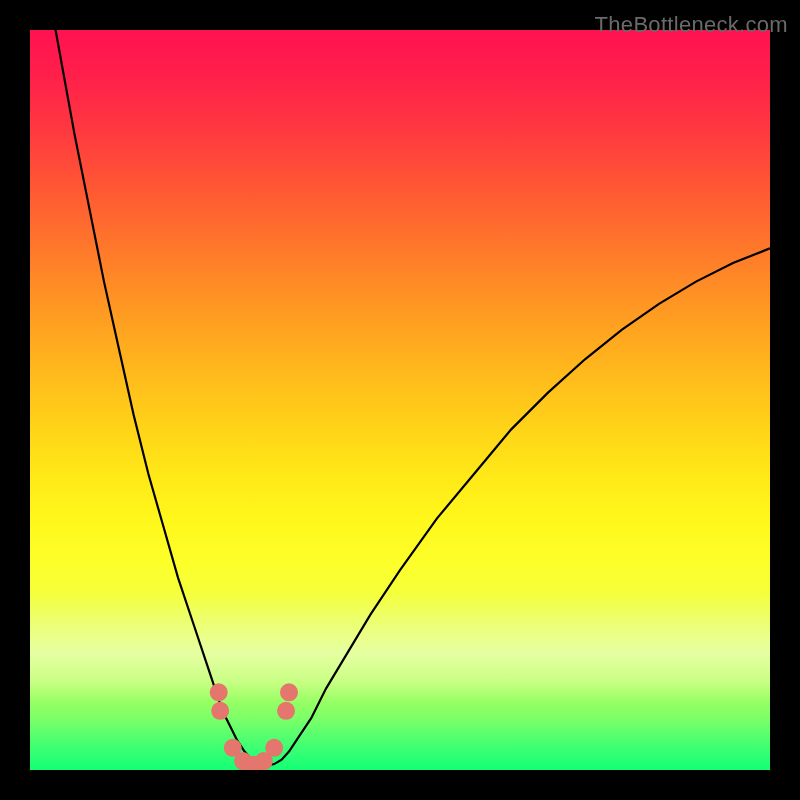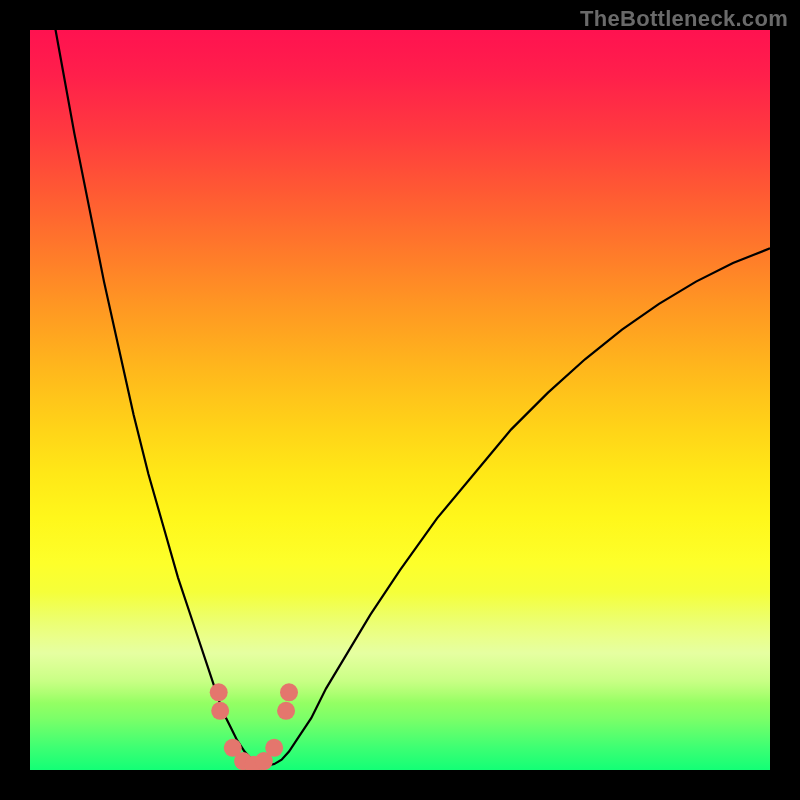--- a/index.html
+++ b/index.html
@@ -12,25 +12,25 @@
     font-family: Arial, Helvetica, sans-serif;
   }
   .frame {
     position: relative;
     width: 800px;
     height: 800px;
     background: #000;
   }
   .watermark {
     position: absolute;
-    top: 6px;
+    top: 12px;
     right: 12px;
     color: #6a6a6a;
     font-size: 22px;
-    font-weight: 700;
+    font-weight: 400;
     letter-spacing: 0.3px;
     z-index: 10;
     margin-left: 26px;
   }
   .plot-area {
     position: absolute;
     left: 30px;
     top: 30px;
     width: 740px;
     height: 740px;

